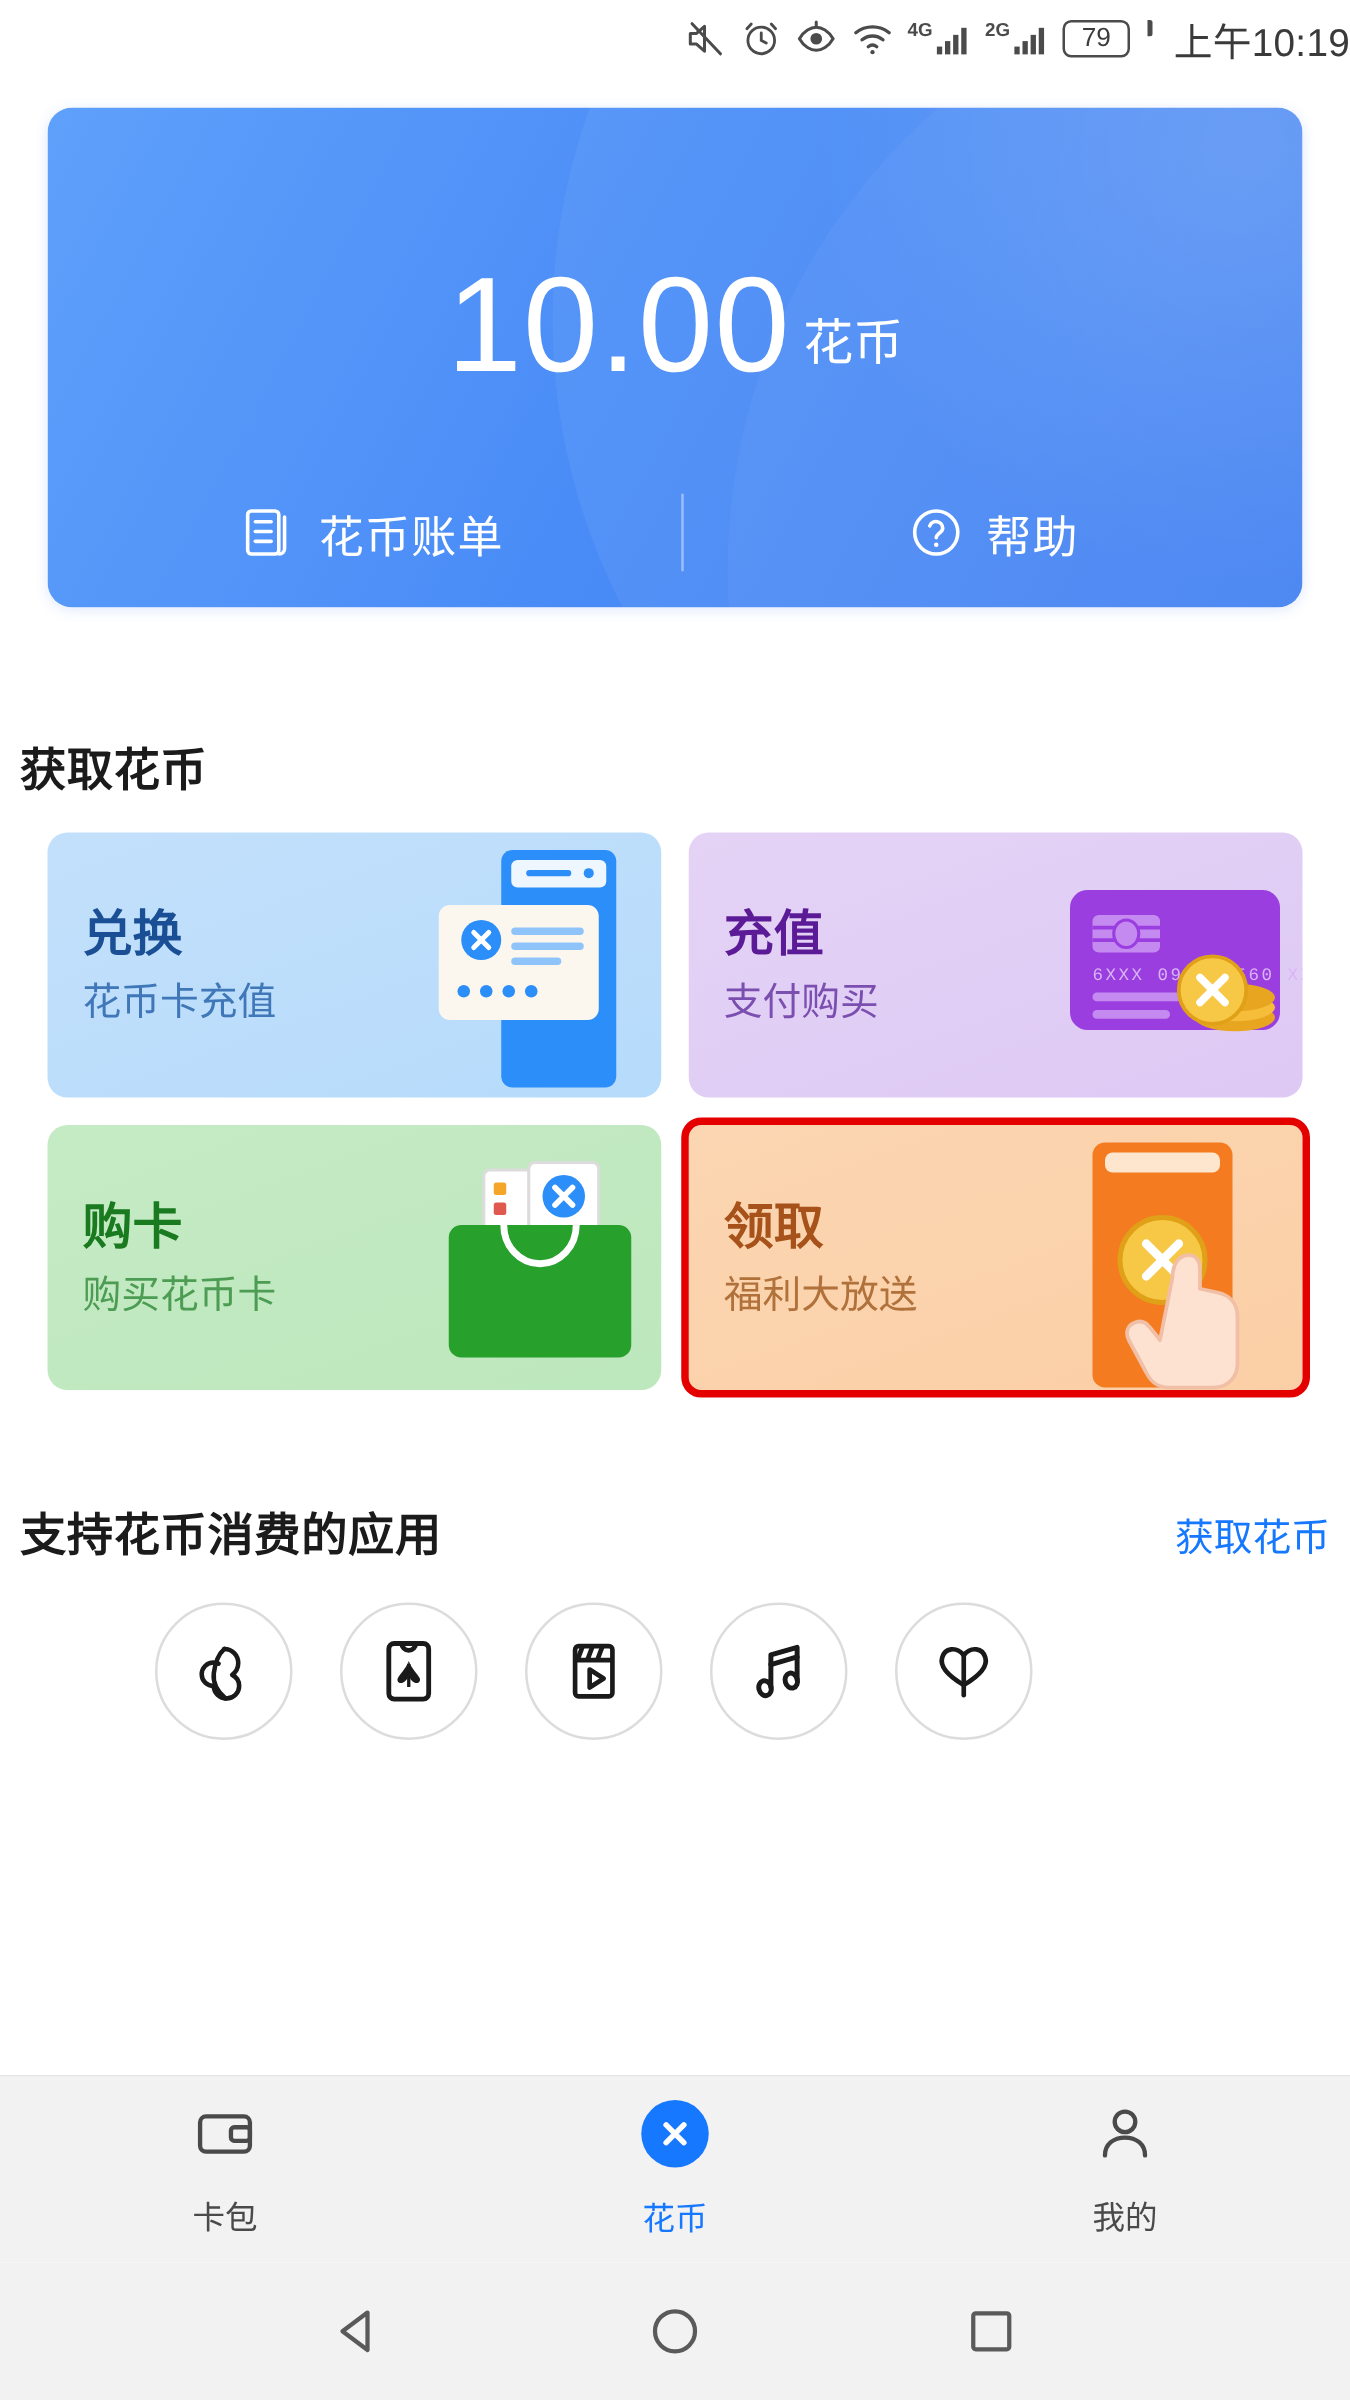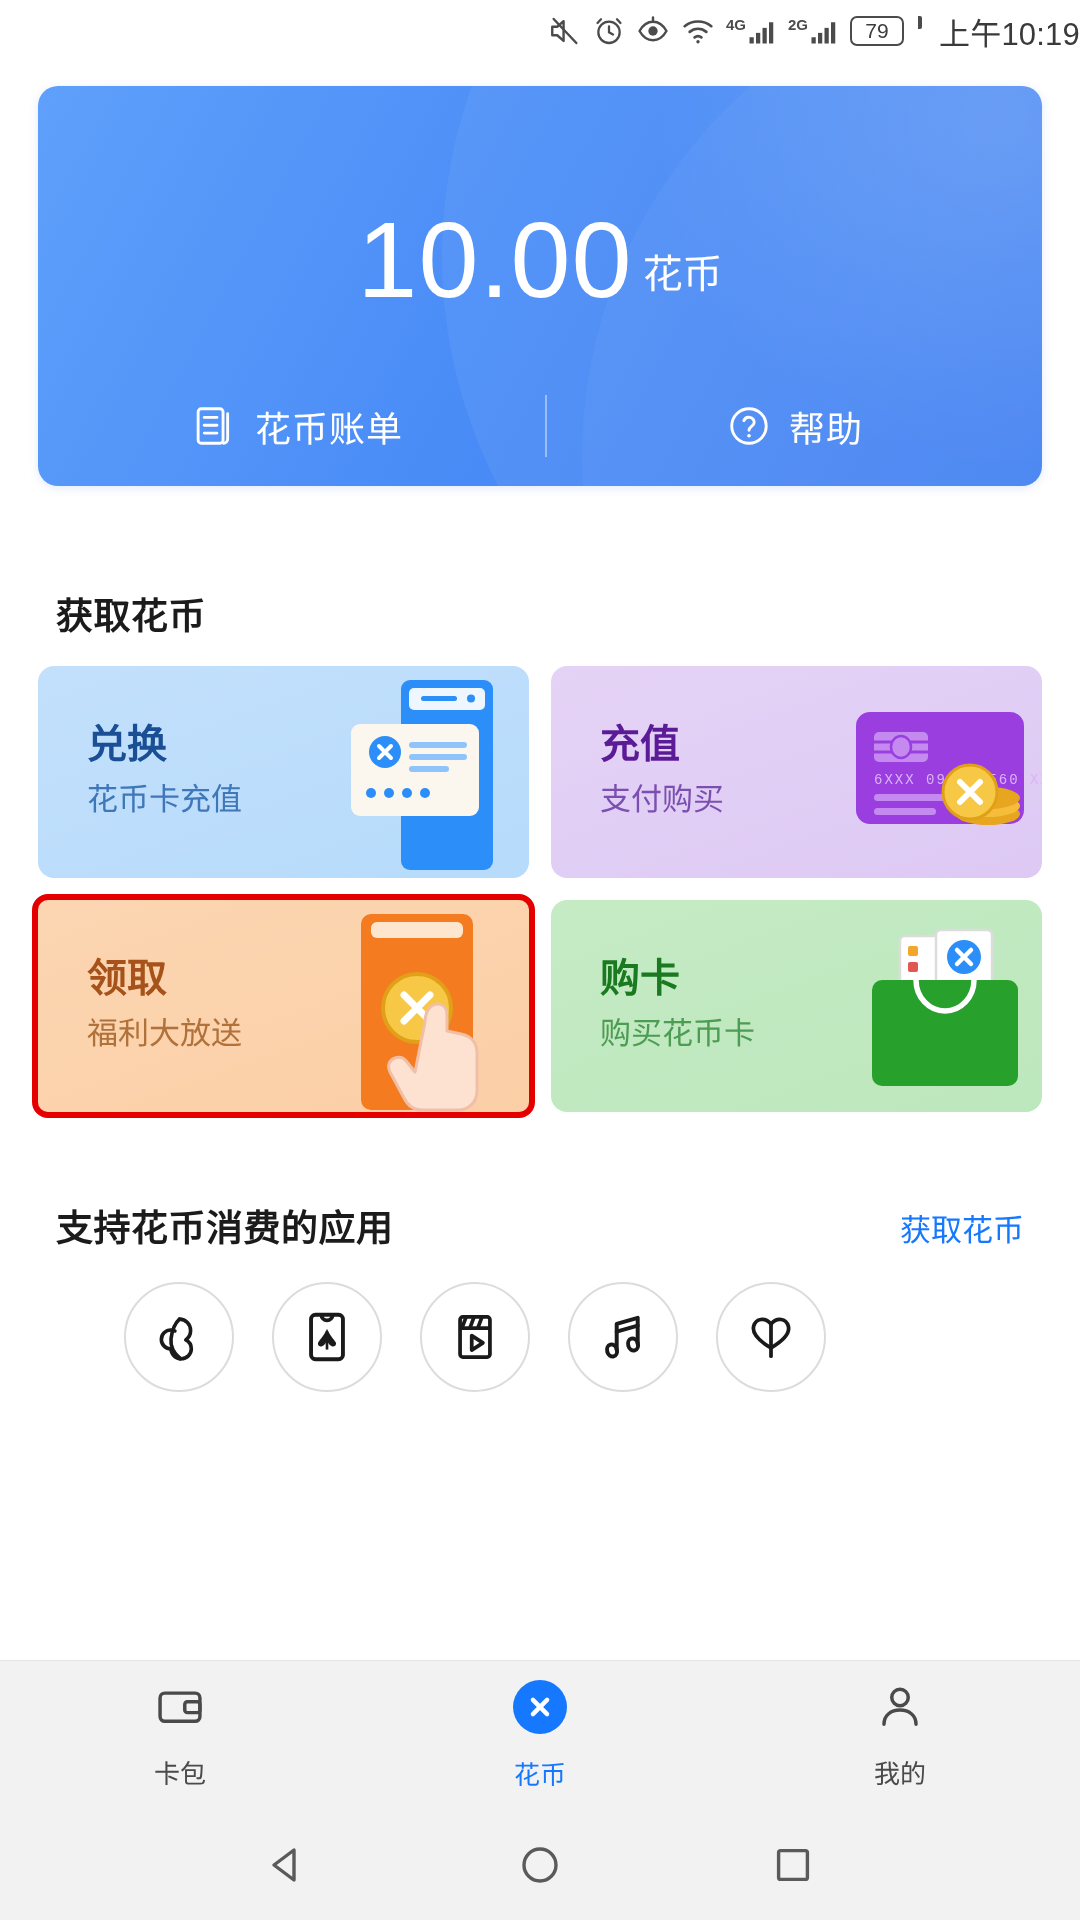--- a/index.html
+++ b/index.html
@@ -136,21 +136,21 @@
     height: 62px;
     background: rgba(255,255,255,0.42);
     flex: 0 0 2px;
   }
 
   
   .section-head {
     display: flex;
     align-items: baseline;
     justify-content: space-between;
-    padding: 0 56px;
+    padding: 0 16px;
   }
   .section-title {
     font-size: 37px;
     font-weight: 700;
     color: #1b1b1b;
     letter-spacing: 0.5px;
   }
   .section-link {
     font-size: 31px;
     color: #1678ff;
@@ -173,22 +173,21 @@
     align-items: center;
   }
   .gcard.selected {
     outline: 6px solid #e50000;
     outline-offset: 0px;
     border-radius: 10px;
   }
   .gcard-text {
     position: relative;
     z-index: 3;
-    padding-left: 49px;
-    font-family: Liberation Mono, monospace;
+    padding-left: 28px;
   }
   .gcard-title {
     font-size: 40px;
     font-weight: 700;
     line-height: 1.25;
   }
   .gcard-sub {
     font-size: 31px;
     margin-top: 10px;
     line-height: 1.2;
@@ -421,55 +420,55 @@
             <rect x="32" y="142" width="62" height="7" rx="3.5" fill="#c58af0"></rect>
             <ellipse cx="146" cy="148" rx="32" ry="11" fill="#e8a51f"></ellipse>
             <ellipse cx="146" cy="140" rx="32" ry="11" fill="#f5bd3a"></ellipse>
             <ellipse cx="146" cy="132" rx="32" ry="11" fill="#e8a51f"></ellipse>
             <circle cx="128" cy="126" r="27" fill="#f7c845" stroke="#e0a018" stroke-width="3"></circle>
             <path d="M118 116 l20 20 M138 116 l-20 20" stroke="#ffffff" stroke-width="6" stroke-linecap="round"></path>
           </svg>
         </div>
       </div>
 
-      <div class="gcard theme-orange selected">
-        <div class="gcard-text">
-          <div class="gcard-title">领取</div>
-          <div class="gcard-sub">福利大放送</div>
-        </div>
-        <div class="gcard-art">
-          <svg width="200" height="212" viewBox="0 0 200 212">
-            <rect x="32" y="14" width="112" height="196" rx="10" fill="#f47b20"></rect>
-            <rect x="42" y="22" width="92" height="16" rx="6" fill="#fde6cd"></rect>
-            <circle cx="88" cy="108" r="34" fill="#f7c845" stroke="#e0a018" stroke-width="4"></circle>
-            <path d="M75 95 l26 26 M101 95 l-26 26" stroke="#ffffff" stroke-width="7" stroke-linecap="round"></path>
-            <path d="M96 122 c0 -12 6 -18 13 -18 c6 0 9 5 9 11 l0 16 l14 3 c10 2 16 9 16 19 l0 38 c0 11 -8 19 -19 19 l-36 0 c-9 0 -14 -4 -18 -12 l-14 -26 c-3 -6 -1 -12 5 -14 c5 -2 9 0 12 4 l8 10 z" fill="#fde2d2" stroke="#f0bfa6" stroke-width="3" stroke-linejoin="round"></path>
-          </svg>
-        </div>
-      </div>
-
       <div class="gcard theme-green">
         <div class="gcard-text">
           <div class="gcard-title">购卡</div>
           <div class="gcard-sub">购买花币卡</div>
         </div>
         <div class="gcard-art">
           <svg width="200" height="212" viewBox="0 0 200 212">
             <rect x="58" y="36" width="48" height="50" rx="5" fill="#ffffff" stroke="#dcdcdc" stroke-width="2.5"></rect>
             <rect x="66" y="46" width="10" height="10" rx="2" fill="#f4a62a"></rect>
             <rect x="66" y="62" width="10" height="10" rx="2" fill="#e0584f"></rect>
             <rect x="94" y="30" width="56" height="58" rx="5" fill="#ffffff" stroke="#dcdcdc" stroke-width="2.5"></rect>
             <circle cx="122" cy="57" r="17" fill="#2c8ef8"></circle>
             <path d="M115 50 l14 14 M129 50 l-14 14" stroke="#ffffff" stroke-width="4.5" stroke-linecap="round"></path>
             <rect x="30" y="80" width="146" height="106" rx="10" fill="#27a02c"></rect>
             <path d="M74 80 a29 31 0 0 0 58 0" fill="none" stroke="#ffffff" stroke-width="5.5" stroke-linecap="round"></path>
           </svg>
         </div>
       </div>
 
+      <div class="gcard theme-orange selected">
+        <div class="gcard-text">
+          <div class="gcard-title">领取</div>
+          <div class="gcard-sub">福利大放送</div>
+        </div>
+        <div class="gcard-art">
+          <svg width="200" height="212" viewBox="0 0 200 212">
+            <rect x="32" y="14" width="112" height="196" rx="10" fill="#f47b20"></rect>
+            <rect x="42" y="22" width="92" height="16" rx="6" fill="#fde6cd"></rect>
+            <circle cx="88" cy="108" r="34" fill="#f7c845" stroke="#e0a018" stroke-width="4"></circle>
+            <path d="M75 95 l26 26 M101 95 l-26 26" stroke="#ffffff" stroke-width="7" stroke-linecap="round"></path>
+            <path d="M96 122 c0 -12 6 -18 13 -18 c6 0 9 5 9 11 l0 16 l14 3 c10 2 16 9 16 19 l0 38 c0 11 -8 19 -19 19 l-36 0 c-9 0 -14 -4 -18 -12 l-14 -26 c-3 -6 -1 -12 5 -14 c5 -2 9 0 12 4 l8 10 z" fill="#fde2d2" stroke="#f0bfa6" stroke-width="3" stroke-linejoin="round"></path>
+          </svg>
+        </div>
+      </div>
+
     </div>
 
     <div class="section-head" style="margin-top:86px;">
       <div class="section-title">支持花币消费的应用</div>
       <div class="section-link">获取花币</div>
     </div>
 
     <div class="apps-row">
 
       <div class="app-circle">

